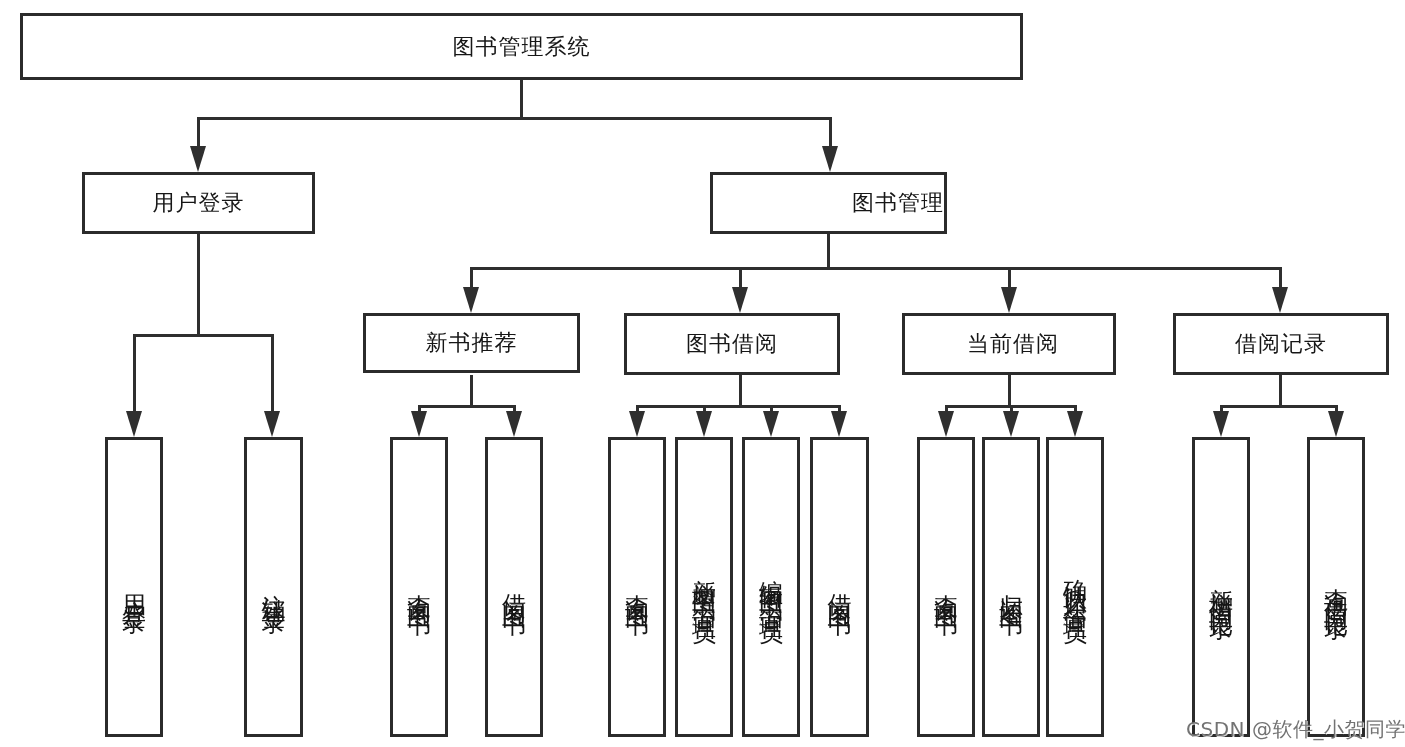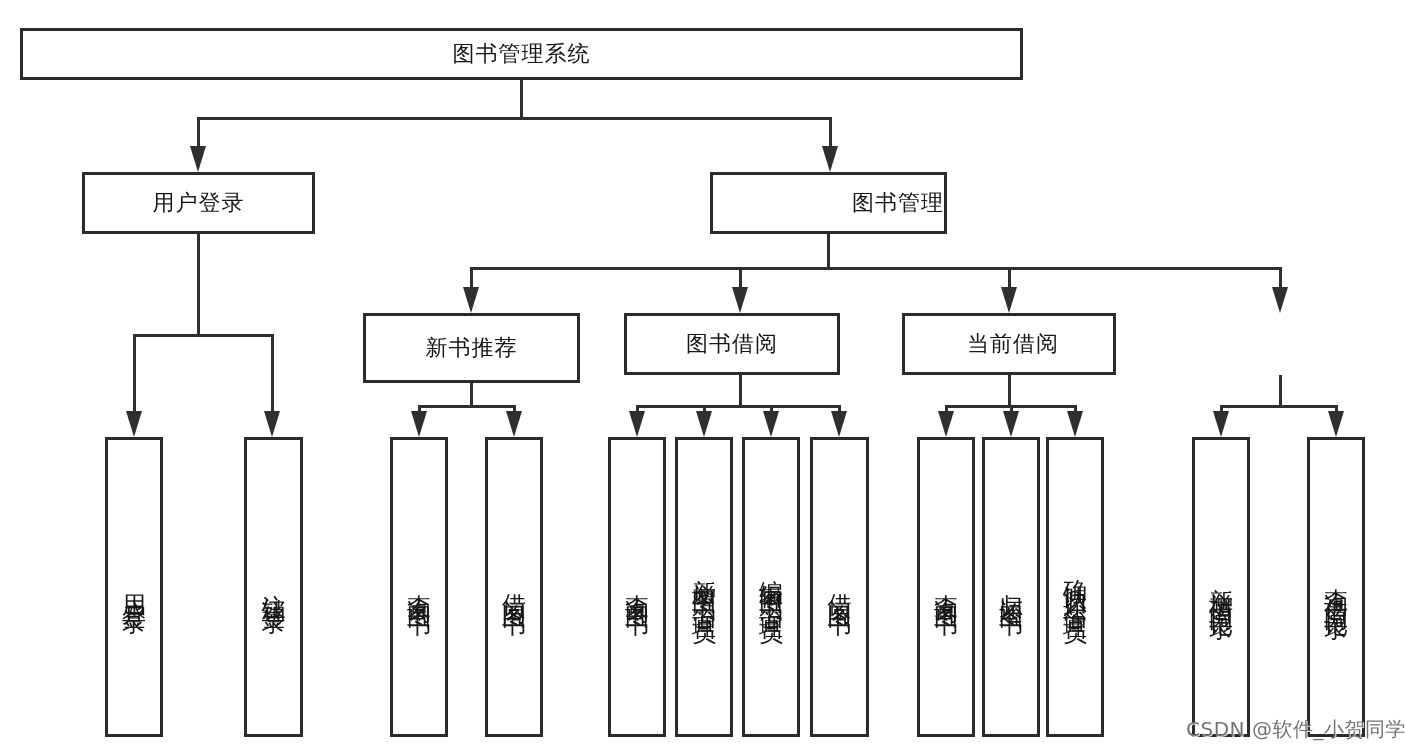--- a/index.html
+++ b/index.html
@@ -65,21 +65,21 @@
     white-space: nowrap;
     z-index: 6;
     text-shadow: 1px 1px 0 rgba(255,255,255,0.8);
   }
 </style>
 </head>
 <body>
 
 <div id="canvas">
 
-  <div class="box box-h" style="left:20px; top:28px; width:1003px; height:52px;">
+  <div class="box box-h" style="left:20px; top:13px; width:1003px; height:67px;">
     <span>图书管理系统</span>
   </div>
 
   <div class="vline" style="left:520px; top:69px; height:50px;"></div>
   <div class="hline" style="left:197px; top:117px; width:635px;"></div>
   <div class="vline" style="left:197px; top:117px; height:31px;"></div>
   <div class="arrowhead" style="left:190px; top:146px;"></div>
   <div class="vline" style="left:829px; top:117px; height:31px;"></div>
   <div class="arrowhead" style="left:822px; top:146px;"></div>
 
@@ -101,28 +101,31 @@
   <div class="hline" style="left:470px; top:267px; width:812px;"></div>
   <div class="vline" style="left:470px; top:267px; height:24px;"></div>
   <div class="arrowhead" style="left:463px; top:287px;"></div>
   <div class="vline" style="left:739px; top:267px; height:24px;"></div>
   <div class="arrowhead" style="left:732px; top:287px;"></div>
   <div class="vline" style="left:1008px; top:267px; height:24px;"></div>
   <div class="arrowhead" style="left:1001px; top:287px;"></div>
   <div class="vline" style="left:1279px; top:267px; height:24px;"></div>
   <div class="arrowhead" style="left:1272px; top:287px;"></div>
 
-  <div class="box box-h" style="left:363px; top:313px; width:217px; height:70px;">
+  <div class="box box-h" style="left:363px; top:313px; width:217px; height:60px;">
     <span>新书推荐</span>
   </div>
   <div class="box box-h" style="left:624px; top:313px; width:216px; height:62px;">
     <span>图书借阅</span>
   </div>
   <div class="box box-h" style="left:902px; top:313px; width:214px; height:62px;padding-left:8px;">
     <span>当前借阅</span>
+  </div>
+  <div class="box box-h" style="left:1173px; top:313px; width:216px; height:62px;">
+    <span>借阅记录</span>
   </div>
 
   <div class="vline" style="left:470px; top:375px; height:33px;"></div>
   <div class="hline" style="left:418px; top:405px; width:97px;"></div>
   <div class="vline" style="left:418px; top:405px; height:9px;"></div>
   <div class="arrowhead" style="left:411px; top:411px;"></div>
   <div class="vline" style="left:513px; top:405px; height:9px;"></div>
   <div class="arrowhead" style="left:506px; top:411px;"></div>
 
   <div class="vline" style="left:739px; top:375px; height:33px;"></div>

